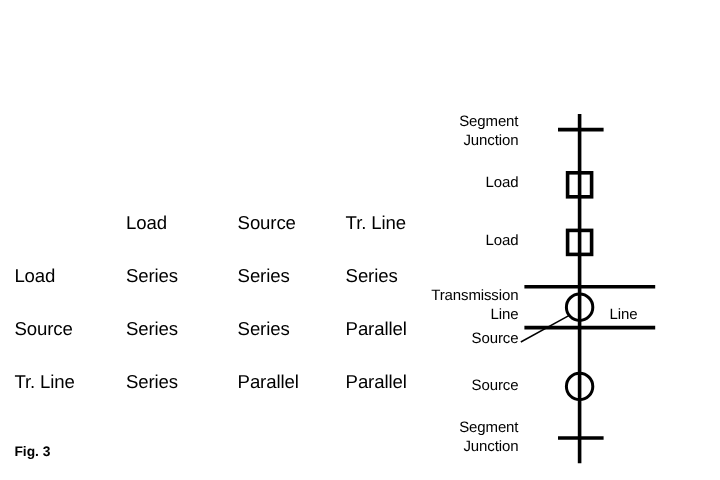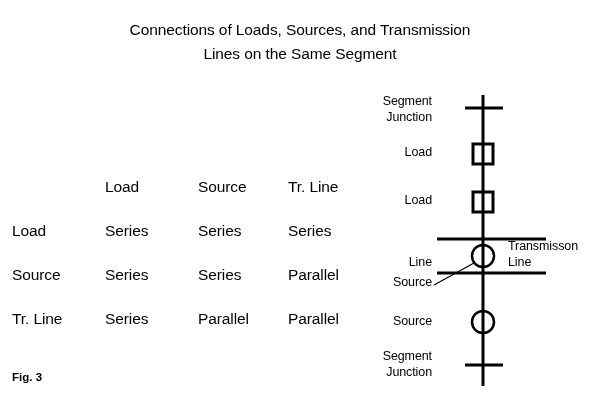--- a/index.html
+++ b/index.html
@@ -96,24 +96,20 @@
     font-size: 11.5px;
     font-weight: bold;
     white-space: nowrap;
   }
 </style>
 </head>
 <body>
 
 <div id="figure">
 
-  <div class="title">
-    <span class="title-line">Connections of Loads, Sources, and Transmission</span>
-    <span class="title-line">Lines on the Same Segment</span>
-  </div>
 
   <div class="matrix">
     <table>
       <tbody>
         <tr>
           <td class="col-rowhead"></td>
           <td class="col-c0">Load</td>
           <td class="col-c1">Source</td>
           <td class="col-c2">Tr. Line</td>
         </tr>
@@ -166,26 +162,26 @@
     <div class="diag-label right-align" id="lbl-seg-junction-top">
       <span>Segment</span><br>
       <span>Junction</span>
     </div>
 
     <div class="diag-label right-align" id="lbl-load-1">Load</div>
 
     <div class="diag-label right-align" id="lbl-load-2">Load</div>
 
     <div class="diag-label right-align" id="lbl-transmission-left">
-      <br>
+      <span>Transmission</span><br>
       <span>Line</span>
     </div>
 
     <div class="diag-label left-align" id="lbl-transmission-right">
-      <span>Transmisson</span><br>
+      <br>
       <span>Line</span>
     </div>
 
     <div class="diag-label right-align" id="lbl-source-leader">Source</div>
 
     <div class="diag-label right-align" id="lbl-source-lower">Source</div>
 
     <div class="diag-label right-align" id="lbl-seg-junction-bot">
       <span>Segment</span><br>
       <span>Junction</span>

